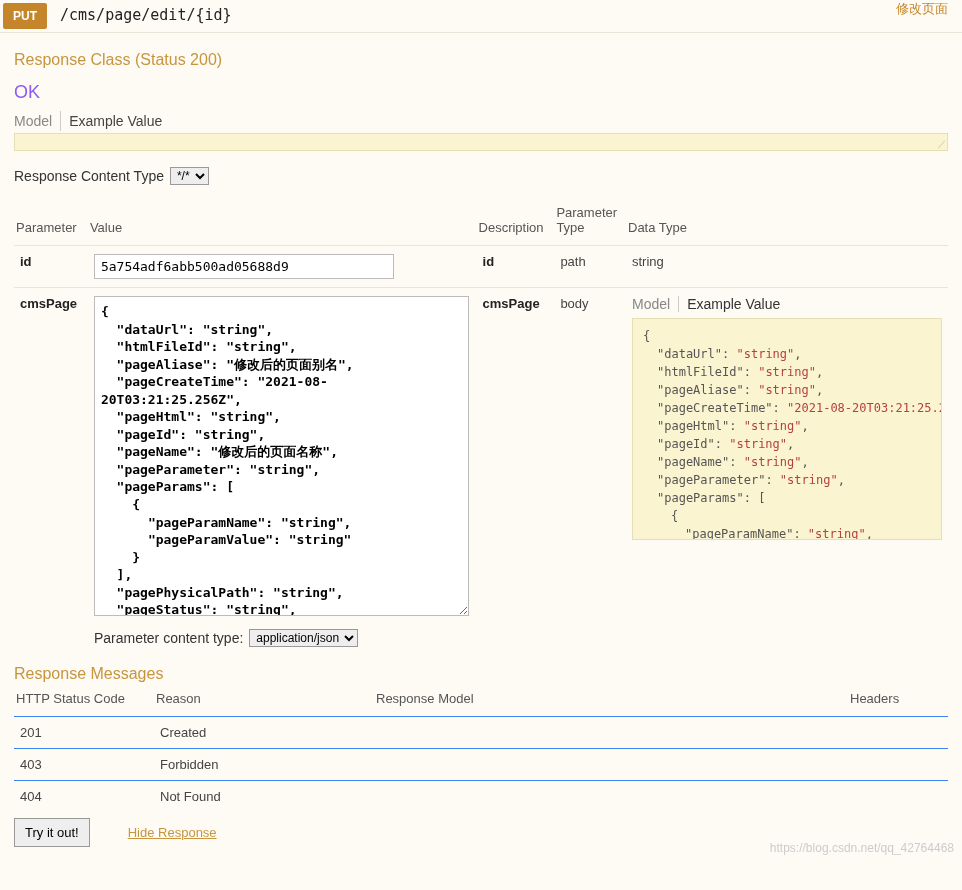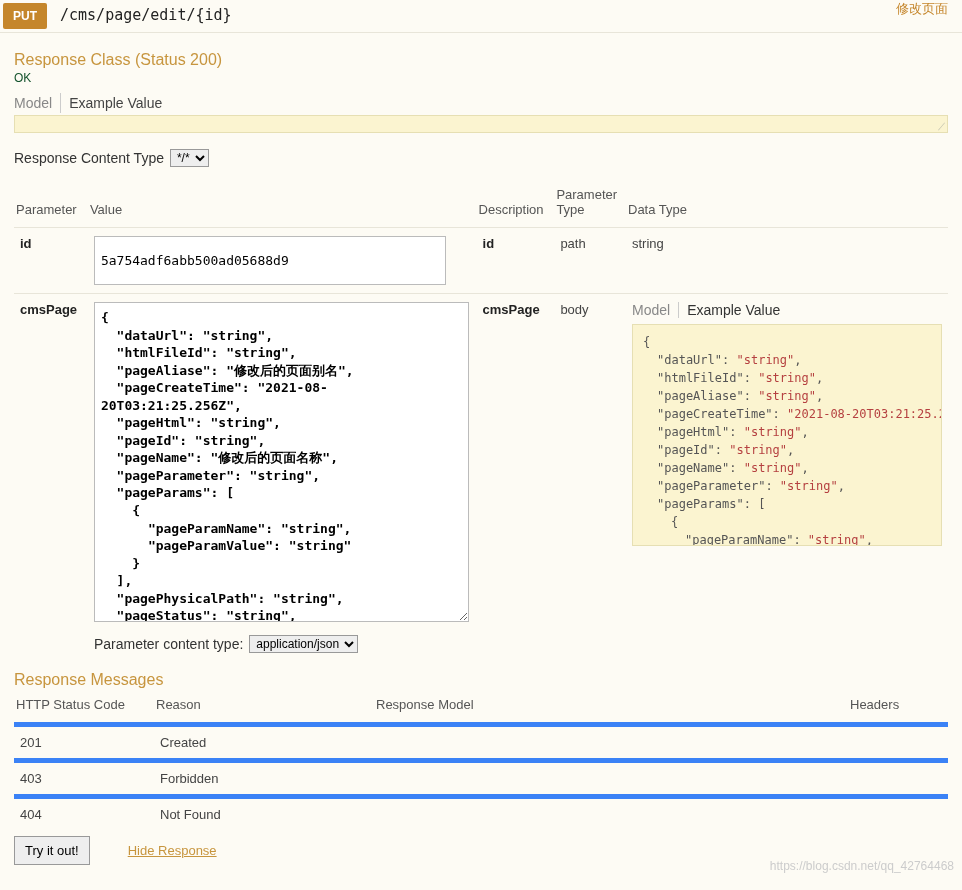--- a/index.html
+++ b/index.html
@@ -3,50 +3,50 @@
 <meta charset="utf-8">
 <style>
 * { box-sizing: border-box; margin: 0; padding: 0; }
 body { font-family: "Segoe UI", Tahoma, Arial, sans-serif; font-size: 13px; color: #333; background: #fdfbf4; width: 962px; position: relative; }
 .op-header { display: flex; background: #fdfbf4; border-bottom: 1px solid #e8e5d9; padding: 0; }
 .method-badge { background: #C5862B; color: #fff; font-weight: bold; font-size: 12px; padding: 6px 10px; border-radius: 2px; margin: 3px; }
 .path-text { font-family: Consolas, monospace; font-size: 15px; color: #222; padding: 6px 10px; flex: 1; }
 .summary-cn { color: #C5862B; font-size: 13px; padding-right: 14px; }
 .content { padding: 12px 14px 14px 14px; }
 .resp-class { color: #C7953E; font-size: 16px; margin: 6px 0 2px 0; }
-.ok-text { color: #14532d; margin: 2px 0 8px 0; font-size: 12px; }
+.ok-text { color: #8b5cf6; margin: 13px 0 8px 0; font-size: 18px; }
 .tabs { display: flex; gap: 0; margin: 6px 0 1px 0; font-size: 14px; }
 .tab { padding: 2px 8px 2px 0; color: #888; cursor: pointer; }
 .tab.active { color: #444; }
 .tab + .tab { border-left: 1px solid #ccc; padding-left: 8px; }
 .yellow-bar { background: #fbf4d0; border: 1px solid #e6dfb3; height: 18px; margin: 2px 0 16px 0; position: relative; }
 .yellow-bar::after { content: "⟋"; position: absolute; right: 2px; bottom: -1px; font-size: 10px; color: #bba; }
 .rct-line { font-size: 14px; margin: 8px 0 16px 0; display: flex; align-items: center; gap: 6px; }
 .rct-line select { font-size: 12px; border: 1px solid #999; background: #eee; padding: 0 2px; }
 .section-h { color: #C7953E; font-size: 16px; margin: 10px 0 4px 0; }
 table.params { width: 100%; border-collapse: collapse; }
 table.params th { text-align: left; font-weight: normal; color: #555; font-size: 13px; padding: 4px 6px 10px 2px; vertical-align: bottom; }
 table.params td { text-align: left; vertical-align: top; font-size: 13px; padding: 8px 6px; border-top: 1px solid #e8e5d9; }
 .pname { font-weight: bold; color: #222; }
-input.text-in { width: 352px; padding: 16px 6px; font-family: Consolas, monospace; font-size: 13px; border: 1px solid #bbb; background: #fff; }
+input.text-in { width: 300px; padding: 4px 6px; font-family: Consolas, monospace; font-size: 13px; border: 1px solid #bbb; background: #fff; }
 textarea.body-in { width: 375px; height: 320px; padding: 6px; font-family: "SimSun","NSimSun",Consolas,monospace; font-size: 13px; font-weight: bold; line-height: 1.35; color: #000; border: 1px solid #bbb; resize: both; overflow-y: scroll; }
 .ptype-col { color: #444; }
 .dtype-col { color: #444; }
 .example-box { background: #fbf4d0; border: 1px solid #e6dfb3; padding: 8px 10px; font-family: Consolas, monospace; font-size: 12px; line-height: 1.5; color: #555; max-width: 310px; overflow: hidden; height: 222px; }
 .example-box .key { color: #555; }
 .example-box .str { color: #b54040; }
 .mini-tabs { display: flex; gap: 0; margin-bottom: 6px; font-size: 14px; }
 .mini-tab { padding: 0 8px 0 0; color: #888; cursor: pointer; }
 .mini-tab.active { color: #333; }
 .mini-tab + .mini-tab { border-left: 1px solid #ccc; padding-left: 8px; }
 .pct-line { margin-top: 10px; font-size: 14px; display: flex; align-items: center; gap: 6px; }
 .pct-line select { font-size: 12px; border: 1px solid #999; background: #eee; padding: 0 2px; }
 table.resps { width: 100%; border-collapse: collapse; margin-top: 4px; }
 table.resps th { text-align: left; font-weight: normal; color: #555; font-size: 13px; padding: 4px 6px 10px 2px; margin-left: 48px; }
-table.resps td { text-align: left; font-size: 13px; padding: 8px 6px; border-top: 5px solid #3b82f6; color: #444; }
+table.resps td { text-align: left; font-size: 13px; padding: 8px 6px; border-top: 1px solid #3b82f6; color: #444; }
 .footer-row { display: flex; align-items: center; gap: 28px; margin-top: 6px; }
 .try-btn { background: #eee; border: 1px solid #999; padding: 6px 10px; font-size: 13px; cursor: pointer; }
 .hide-link { color: #C7953E; text-decoration: underline; cursor: pointer; font-size: 13px; margin-left: 10px; }
 .watermark { position: absolute; right: 8px; bottom: 6px; color: #ccc; font-size: 12px; font-family: Arial; pointer-events: none; }
 </style>
 </head>
 <body>
 
 <div class="op-header">
   <span class="method-badge">PUT</span>

